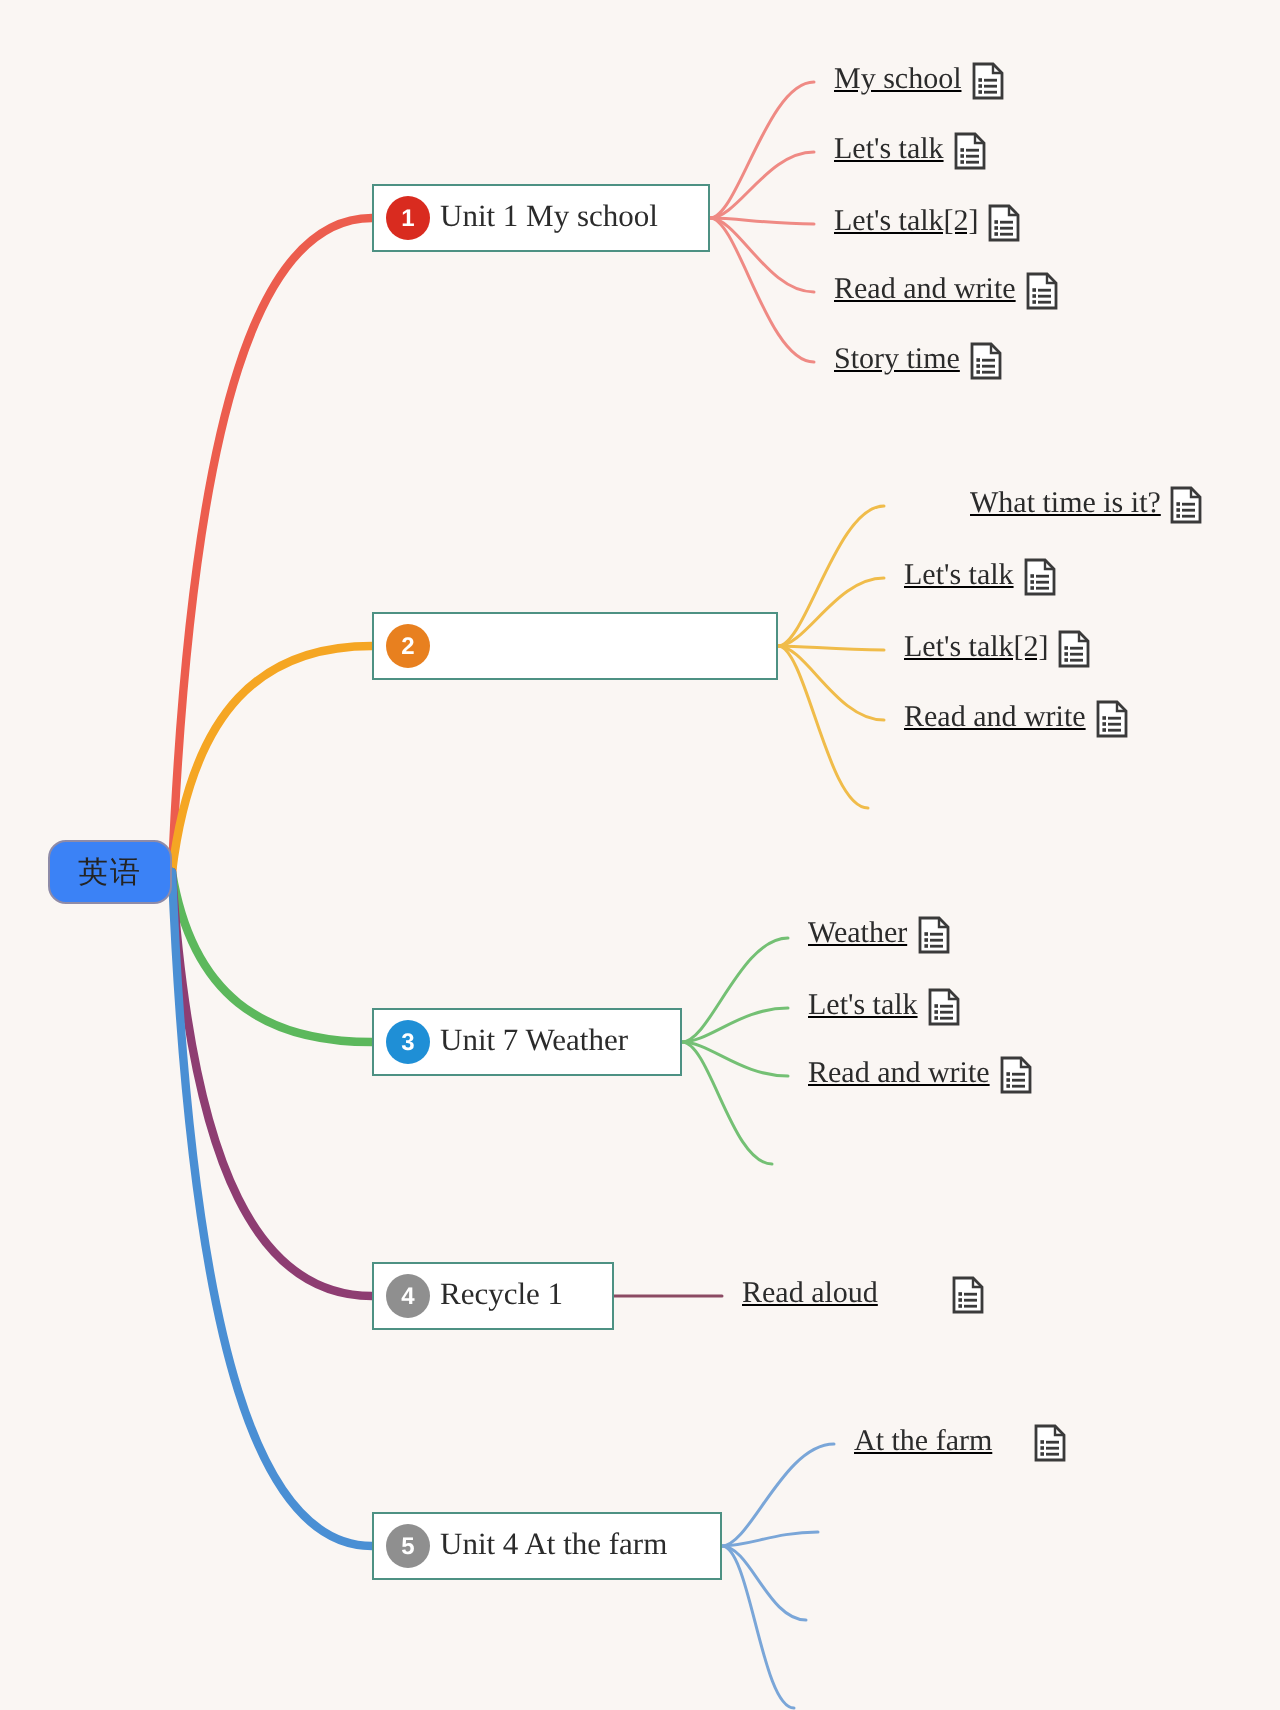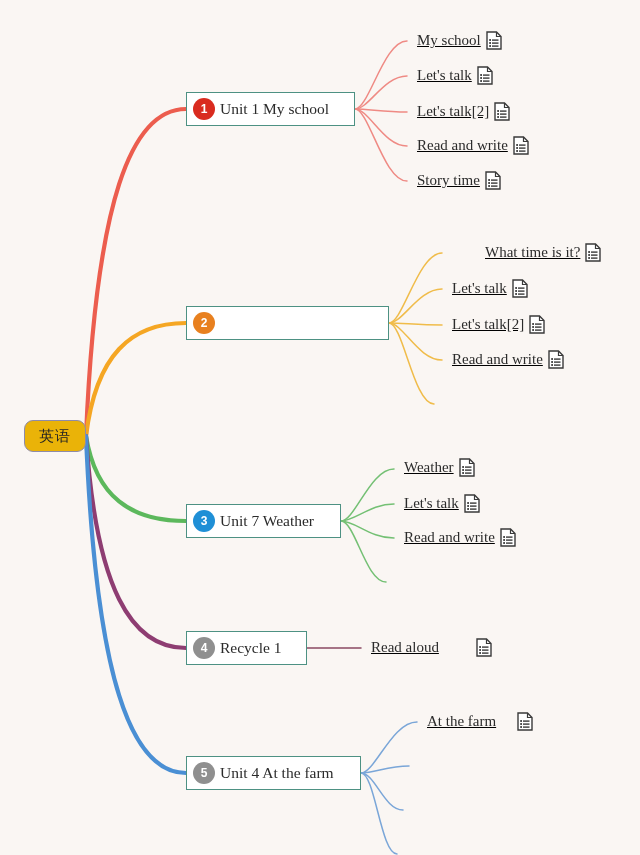--- a/index.html
+++ b/index.html
@@ -29,21 +29,21 @@
     height: 855px;
     pointer-events: none;
   }
   
   .root-node {
     position: absolute;
     left: 24px;
     top: 420px;
     width: 62px;
     height: 32px;
-    background: #eab308;
+    background: #3b82f6;
     border: 1.6px solid #8e8ba8;
     border-radius: 9px;
     box-sizing: border-box;
     display: flex;
     align-items: center;
     justify-content: center;
     z-index: 5;
   }
   .root-label {
     font-family: "DejaVu Sans", "Liberation Sans", sans-serif;

